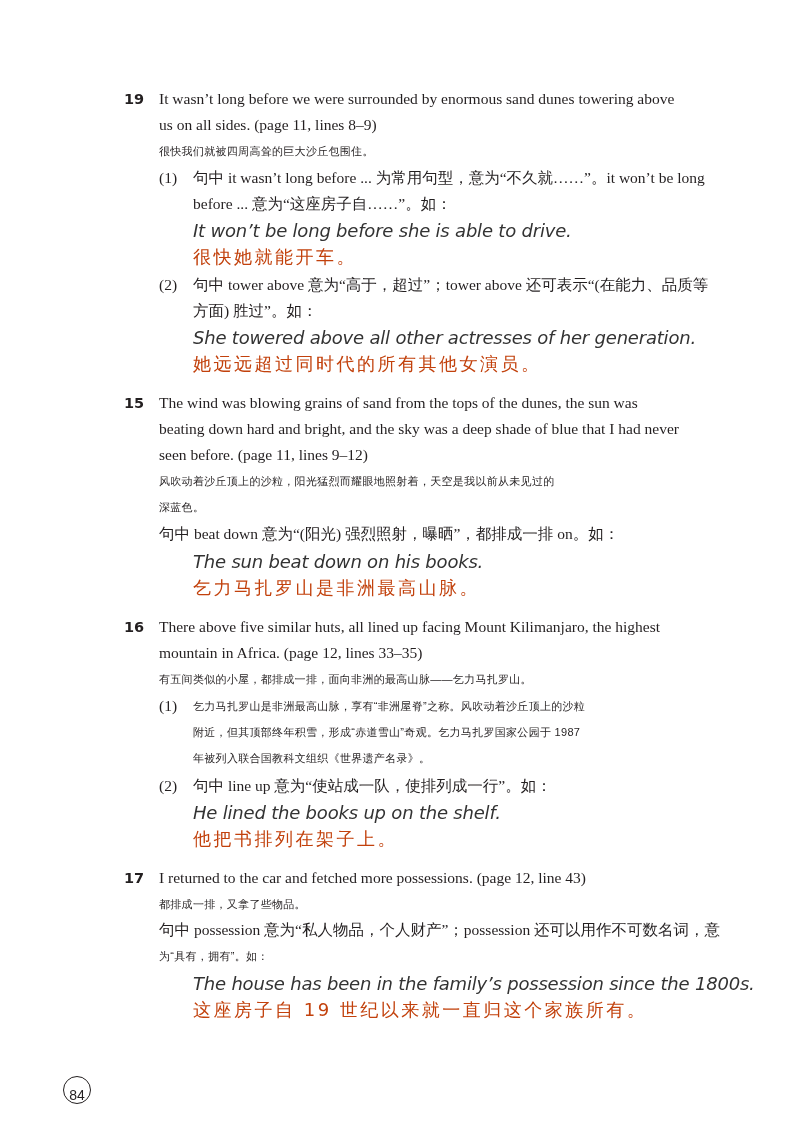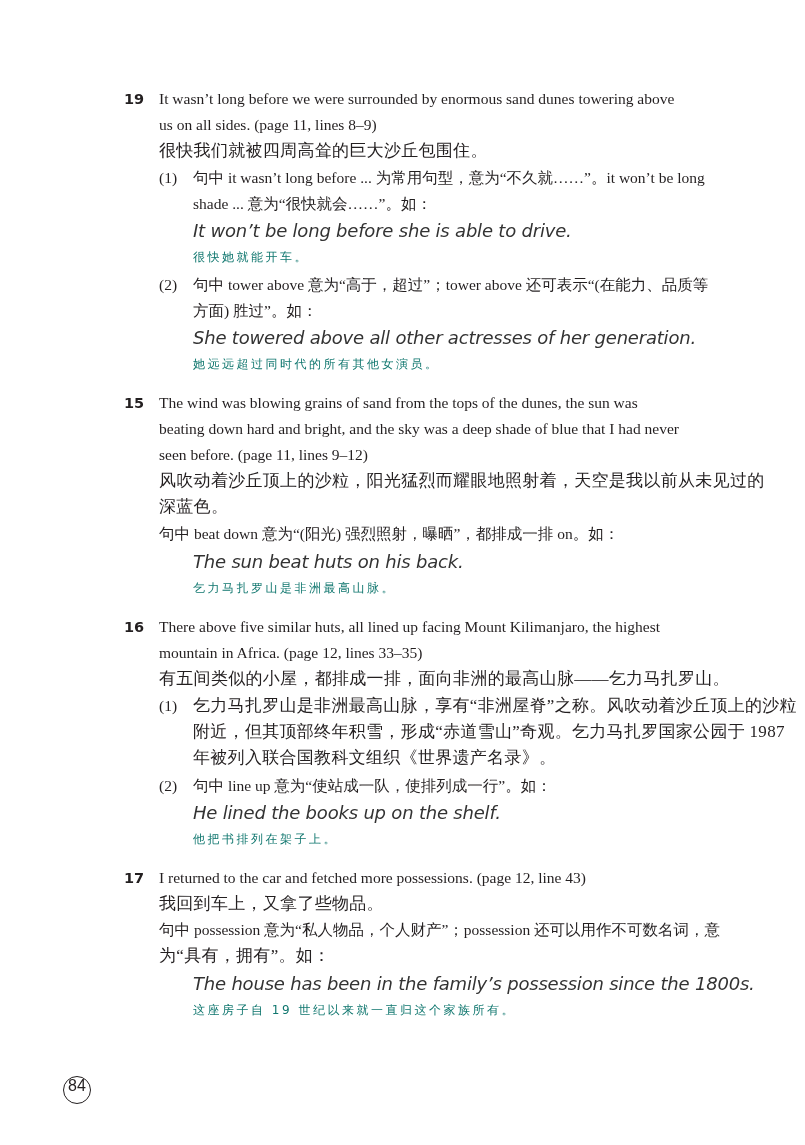--- a/index.html
+++ b/index.html
@@ -14,67 +14,67 @@
   }
   .num {
     position: absolute; left: 124px;
     font-family: "DejaVu Sans", "Liberation Sans", sans-serif;
     font-weight: bold; font-size: 14.5px; line-height: 20px;
   }
   .sub {
     position: absolute; left: 159px;
     font-size: 15.5px; line-height: 20px;
   }
-  .cn { font-family: Liberation Serif, serif; font-size: 17px; letter-spacing: 0.3px; }
+  .cn { font-family: Liberation Sans, sans-serif; font-size: 11px; letter-spacing: 0.3px; }
   .ex {
     font-family: "DejaVu Sans", "Liberation Sans", sans-serif;
     font-style: italic; font-size: 18px; letter-spacing: -0.2px; color: #333;
   }
   .excn {
     font-family: "DejaVu Sans", "Liberation Sans", sans-serif;
-    font-size: 12px; letter-spacing: 2.5px; color: #0f766e;
+    font-size: 18px; letter-spacing: 2.5px; color: #c2410c;
   }
   .pagenum {
     position: absolute; left: 63px; top: 1076px;
     width: 26px; height: 26px; border: 1.3px solid #231f20; border-radius: 50%;
-    display: flex; align-items: flex-start; justify-content: center;
-    font-family: "Liberation Sans", sans-serif; font-size: 16px;
+    display: flex; align-items: flex-end; justify-content: center;
+    font-family: "Liberation Sans", sans-serif; font-size: 14px;
   }
 </style>
 </head>
 <body>
 
 <div>
   <div class="num" style="top:89px">19</div>
   <div class="line" style="left:159px;top:89px">It wasn’t long before we were surrounded by enormous sand dunes towering above</div>
   <div class="line" style="left:159px;top:115px">us on all sides. (page 11, lines 8–9)</div>
   <div class="line cn" style="left:159px;top:141px">很快我们就被四周高耸的巨大沙丘包围住。</div>
 
   <div class="sub" style="top:168px">(1)</div>
   <div class="line" style="left:193px;top:168px">句中 it wasn’t long before ... 为常用句型，意为“不久就……”。it won’t be long</div>
-  <div class="line" style="left:193px;top:194px">shade ... 意为“很快就会……”。如：</div>
+  <div class="line" style="left:193px;top:194px">before ... 意为“这座房子自……”。如：</div>
   <div class="line ex" style="left:193px;top:221px">It won’t be long before she is able to drive.</div>
   <div class="line excn" style="left:193px;top:247px">很快她就能开车。</div>
 
   <div class="sub" style="top:275px">(2)</div>
   <div class="line" style="left:193px;top:275px">句中 tower above 意为“高于，超过”；tower above 还可表示“(在能力、品质等</div>
   <div class="line" style="left:193px;top:301px">方面) 胜过”。如：</div>
   <div class="line ex" style="left:193px;top:328px">She towered above all other actresses of her generation.</div>
   <div class="line excn" style="left:193px;top:354px">她远远超过同时代的所有其他女演员。</div>
 </div>
 
 <div>
   <div class="num" style="top:393px">15</div>
   <div class="line" style="left:159px;top:393px">The wind was blowing grains of sand from the tops of the dunes, the sun was</div>
   <div class="line" style="left:159px;top:419px">beating down hard and bright, and the sky was a deep shade of blue that I had never</div>
   <div class="line" style="left:159px;top:445px">seen before. (page 11, lines 9–12)</div>
   <div class="line cn" style="left:159px;top:471px">风吹动着沙丘顶上的沙粒，阳光猛烈而耀眼地照射着，天空是我以前从未见过的</div>
   <div class="line cn" style="left:159px;top:497px">深蓝色。</div>
   <div class="line" style="left:159px;top:524px">句中 beat down 意为“(阳光) 强烈照射，曝晒”，都排成一排 on。如：</div>
-  <div class="line ex" style="left:193px;top:552px">The sun beat huts on his back.</div>
+  <div class="line ex" style="left:193px;top:552px">The sun beat down on his books.</div>
   <div class="line excn" style="left:193px;top:578px">乞力马扎罗山是非洲最高山脉。</div>
 </div>
 
 <div>
   <div class="num" style="top:617px">16</div>
   <div class="line" style="left:159px;top:617px">There above five similar huts, all lined up facing Mount Kilimanjaro, the highest</div>
   <div class="line" style="left:159px;top:643px">mountain in Africa. (page 12, lines 33–35)</div>
   <div class="line cn" style="left:159px;top:669px">有五间类似的小屋，都排成一排，面向非洲的最高山脉——乞力马扎罗山。</div>
 
   <div class="sub" style="top:696px">(1)</div>
@@ -84,21 +84,21 @@
 
   <div class="sub" style="top:776px">(2)</div>
   <div class="line" style="left:193px;top:776px">句中 line up 意为“使站成一队，使排列成一行”。如：</div>
   <div class="line ex" style="left:193px;top:803px">He lined the books up on the shelf.</div>
   <div class="line excn" style="left:193px;top:829px">他把书排列在架子上。</div>
 </div>
 
 <div>
   <div class="num" style="top:868px">17</div>
   <div class="line" style="left:159px;top:868px">I returned to the car and fetched more possessions. (page 12, line 43)</div>
-  <div class="line cn" style="left:159px;top:894px">我回到车上，又拿了些物品。</div>
+  <div class="line cn" style="left:159px;top:894px">都排成一排，又拿了些物品。</div>
   <div class="line" style="left:159px;top:920px">句中 possession 意为“私人物品，个人财产”；possession 还可以用作不可数名词，意</div>
   <div class="line cn" style="left:159px;top:946px">为“具有，拥有”。如：</div>
   <div class="line ex" style="left:193px;top:974px">The house has been in the family’s possession since the 1800s.</div>
   <div class="line excn" style="left:193px;top:1000px">这座房子自 19 世纪以来就一直归这个家族所有。</div>
 </div>
 
 <div class="pagenum">
   <span>84</span>
 </div>
 

